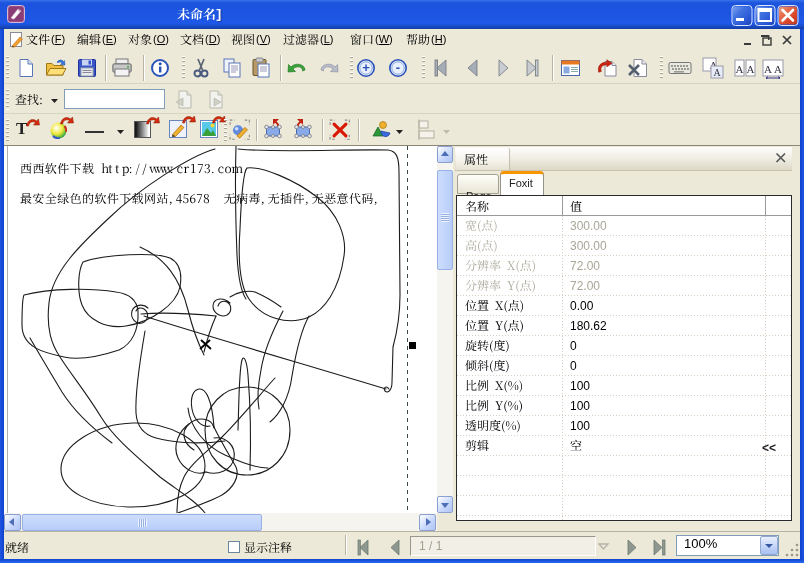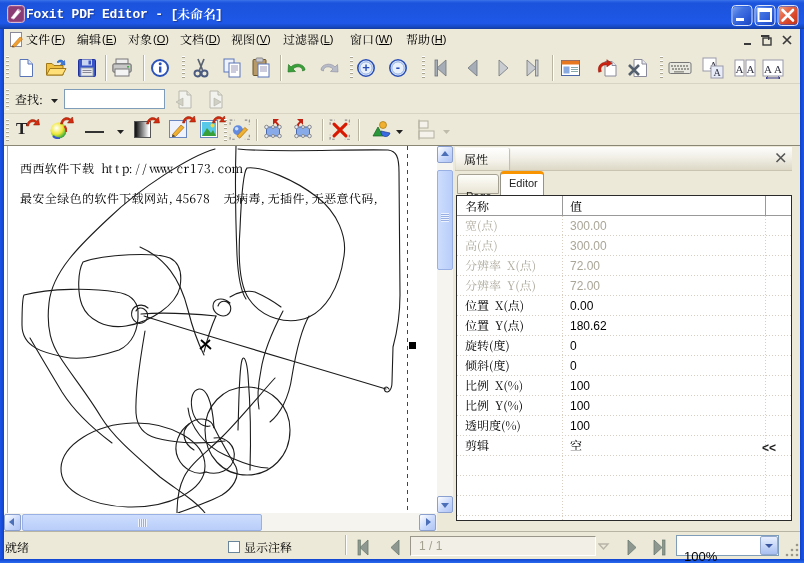--- a/index.html
+++ b/index.html
@@ -8,21 +8,20 @@
 <div style="position:absolute;left:800px;top:0px;width:4px;height:563px;background:linear-gradient(90deg,#0f42cd,#1e55e4)"></div>
 <div style="position:absolute;left:0px;top:559px;width:804px;height:4px;background:linear-gradient(180deg,#1043cf,#2a6bf0)"></div>
 <div style="position:absolute;left:0px;top:0px;width:804px;height:29px;background:linear-gradient(180deg,#3c74e8 0%,#255ee2 6%,#1b53dd 12%,#1d56e2 55%,#1e58e8 80%,#1748c0 93%,#123c9f 100%)"></div>
 <svg style="position:absolute;left:7px;top:5px" width="18" height="18" viewBox="0 0 18 18">
 <rect x="0.5" y="0.5" width="17" height="17" rx="3" fill="#9c4f86" stroke="#d8b8d0"></rect>
 <rect x="2" y="2" width="14" height="14" rx="2" fill="#8a3d74"></rect>
 <path d="M4 13 L11 4 L14 6 L7 14 Z" fill="#fff" stroke="#e8d0e0" stroke-width="0.5"></path>
 <path d="M4 13 L6 14.5 L7 14 Z" fill="#e0c0d8"></path>
 <path d="M11 4 L14 6 L13 7 L10.5 5Z" fill="#d098c0"></path>
 </svg>
-<div style="position:absolute;left:26px;top:7px;font:bold 13px 'Liberation Mono';color:#fff;white-space:pre;text-shadow:1px 1px 1px #1a3a9a;letter-spacing:-0.2px">Foxit PDF Editor - [</div>
 <svg style="position:absolute;left:177px;top:6px;overflow:visible" width="41" height="20">
       <g transform="translate(0,13)">
         <path d="M5.7 -11V-8.6H1.6L1.7 -8.2H5.7V-5.8H0.5L0.6 -5.4H4.8C3.9 -3.4 2.3 -1.3 0.3 0.1L0.4 0.2C2.7 -0.7 4.4 -2.1 5.7 -3.8V1.2H6C6.6 1.2 7.2 0.8 7.2 0.6V-5.4C8 -2.9 9.4 -1 11.4 0C11.6 -0.7 12.1 -1.2 12.7 -1.3L12.7 -1.5C10.7 -2.1 8.6 -3.5 7.5 -5.4H12.1C12.3 -5.4 12.5 -5.5 12.5 -5.7C11.9 -6.2 10.9 -6.9 10.9 -6.9L10 -5.8H7.2V-8.2H11.2C11.4 -8.2 11.5 -8.3 11.6 -8.4C11 -8.9 10 -9.6 10 -9.6L9.1 -8.6H7.2V-10.5C7.6 -10.5 7.7 -10.6 7.7 -10.8Z M16.6 -7 16.7 -6.6H21.8C22 -6.6 22.1 -6.7 22.2 -6.9C21.6 -7.3 20.7 -8 20.7 -8L19.9 -7ZM19.9 -10.1C20.8 -8.3 22.5 -6.9 24.5 -6C24.6 -6.6 25.1 -7.3 25.7 -7.5V-7.7C23.8 -8.1 21.3 -8.9 20.1 -10.3C20.6 -10.3 20.7 -10.4 20.8 -10.6L18.5 -11.1C17.9 -9.4 15.5 -7 13.2 -5.8L13.3 -5.6C16 -6.5 18.7 -8.3 19.9 -10.1ZM14.7 -5.2V0.2H14.9C15.5 0.2 16.1 -0.1 16.1 -0.3V-1.4H17.5V-0.3H17.8C18.2 -0.3 18.9 -0.6 18.9 -0.7V-4.7C19.1 -4.7 19.3 -4.8 19.4 -4.9L18.1 -5.9L17.4 -5.2H16.1L14.7 -5.8ZM17.5 -1.8H16.1V-4.8H17.5ZM19.8 -5.3V1.1H20C20.6 1.1 21.2 0.8 21.2 0.6V-4.9H22.9V-1.9C22.9 -1.7 22.8 -1.6 22.7 -1.6C22.5 -1.6 21.7 -1.7 21.7 -1.7V-1.5C22.1 -1.4 22.3 -1.3 22.5 -1.1C22.6 -0.9 22.6 -0.5 22.6 -0.1C24.2 -0.2 24.3 -0.8 24.3 -1.7V-4.7C24.6 -4.7 24.8 -4.8 24.8 -4.9L23.4 -6L22.8 -5.3H21.3L19.8 -5.9Z M33 -10.5 30.9 -11.1C30 -9 28.3 -6.4 26.6 -5L26.7 -4.9C27.9 -5.5 29.1 -6.4 30.2 -7.5C30.5 -7 30.9 -6.3 30.9 -5.7C32.3 -4.7 33.6 -7 30.5 -7.8C30.9 -8.2 31.2 -8.6 31.5 -8.9H34.9C33.3 -6.1 30.1 -3.6 26.4 -2.2L26.5 -2.1C27.7 -2.3 28.9 -2.7 30 -3.1V1.2H30.3C31.1 1.2 31.6 0.8 31.6 0.7V0H35.9V1H36.2C36.7 1 37.5 0.7 37.5 0.6V-3.4C37.8 -3.4 38 -3.5 38.1 -3.7L36.5 -4.9L35.7 -4H31.9C34 -5.2 35.6 -6.7 36.8 -8.6C37.1 -8.6 37.3 -8.6 37.4 -8.8L35.9 -10.2L34.9 -9.3H31.8C32 -9.6 32.3 -10 32.5 -10.3C32.8 -10.3 32.9 -10.3 33 -10.5ZM31.6 -3.7H35.9V-0.3H31.6Z" fill="#fff"></path>
       </g>
     </svg>
 <div style="position:absolute;left:215px;top:7px;font:bold 13px 'Liberation Mono';color:#fff;white-space:pre;text-shadow:1px 1px 1px #1a3a9a">]</div>
 <svg style="position:absolute;left:731px;top:5px" width="22" height="21" viewBox="0 0 21 21">
 <defs>
         <linearGradient id="wb1" x1="0" y1="0" x2="1" y2="1">
           <stop offset="0" stop-color="#7ba1f0"></stop>
@@ -495,21 +494,21 @@
       <g transform="translate(0,12)">
         <path d="M9.7 -9V-7.6H2.6V-9ZM1.8 -9.4V-6.2C1.8 -3.8 1.7 -1.3 0.3 0.7L0.5 0.9C2.4 -1.1 2.6 -4 2.6 -6.3V-7.3H9.7V-6.8H9.9C10.1 -6.8 10.5 -7 10.5 -7V-8.9C10.7 -8.9 10.9 -9 11 -9.1L10 -9.9L9.6 -9.4H2.8L1.8 -9.8ZM8.9 -7C7.6 -6.7 5.3 -6.4 3.4 -6.3L3.5 -6C4.4 -6 5.4 -6.1 6.3 -6.1V-5.2H4.4L3.6 -5.6V-3H3.7C4 -3 4.3 -3.1 4.3 -3.2V-3.5H6.3V-2.5H3.8L3 -2.9V0.9H3.1C3.4 0.9 3.7 0.8 3.7 0.7V-2.2H6.3V-1.2C5.4 -1.2 4.6 -1.1 4.1 -1.2L4.5 -0.2C4.6 -0.3 4.7 -0.3 4.8 -0.5C6.4 -0.7 7.6 -0.9 8.5 -1.1C8.7 -0.8 8.8 -0.6 8.9 -0.4C9.5 0.1 10 -1.2 8 -1.9L7.8 -1.8C8 -1.7 8.2 -1.5 8.4 -1.3L7 -1.2V-2.2H9.8V-0.1C9.8 0 9.8 0.1 9.6 0.1C9.3 0.1 8.3 0 8.3 0V0.2C8.8 0.3 9 0.4 9.2 0.5C9.3 0.6 9.4 0.8 9.4 1C10.4 0.9 10.6 0.5 10.6 -0V-2C10.8 -2.1 11 -2.2 11.1 -2.3L10.1 -3L9.7 -2.5H7V-3.5H9.1V-3.1H9.2C9.4 -3.1 9.8 -3.3 9.8 -3.3V-4.8C10 -4.8 10.2 -4.9 10.3 -5L9.4 -5.7L9 -5.2H7V-6.2C7.8 -6.2 8.5 -6.3 9.1 -6.4C9.3 -6.3 9.5 -6.2 9.7 -6.3ZM6.3 -3.8H4.3V-4.9H6.3ZM7 -3.8V-4.9H9.1V-3.8Z M14.3 -10.1V0.9H14.4C14.7 0.9 15 0.8 15 0.6V-9.6C15.3 -9.6 15.4 -9.8 15.5 -9.9ZM13.4 -7.6C13.4 -6.8 13 -5.8 12.7 -5.4C12.5 -5.2 12.4 -4.9 12.6 -4.7C12.7 -4.5 13.2 -4.6 13.4 -4.9C13.7 -5.4 13.9 -6.3 13.6 -7.6ZM15.4 -8 15.2 -7.9C15.5 -7.5 15.8 -6.7 15.8 -6.1C16.5 -5.5 17.2 -6.9 15.4 -8ZM17.4 -9.3C17.2 -7.5 16.6 -5.7 16 -4.5L16.2 -4.3C16.7 -5 17.1 -5.7 17.5 -6.6H19.3V-3.7H16.9L17 -3.4H19.3V0.2H15.9L16 0.5H23.4C23.6 0.5 23.7 0.4 23.7 0.3C23.3 -0.1 22.7 -0.6 22.7 -0.6L22.1 0.2H20.1V-3.4H22.7C22.9 -3.4 23 -3.4 23 -3.6C22.7 -3.9 22 -4.5 22 -4.5L21.5 -3.7H20.1V-6.6H23C23.2 -6.6 23.3 -6.7 23.4 -6.8C23 -7.2 22.3 -7.7 22.3 -7.7L21.8 -7H20.1V-9.5C20.4 -9.6 20.5 -9.7 20.5 -9.9L19.3 -10V-7H17.6C17.8 -7.5 18 -8.1 18.2 -8.7C18.4 -8.7 18.5 -8.8 18.6 -9Z" fill="#000"></path>
       </g>
     </svg>
 <svg style="position:absolute;left:774px;top:151px" width="14" height="14">
       <path d="M2.5 2.5 L11 11 M11 2.5 L2.5 11" stroke="#555" stroke-width="1.6"></path>
     </svg>
 <div style="position:absolute;left:457px;top:174px;width:42px;height:20px;background:linear-gradient(180deg,#fefefa,#e9e5d5);border:1px solid #a5a294;border-radius:3px 3px 0 0"></div>
 <div style="position:absolute;left:466px;top:178px;font:11px 'Liberation Sans';color:#222;white-space:pre;margin-top:12px;">Page</div>
 <div style="position:absolute;left:500px;top:171px;width:44px;height:24px;background:#fff;border-left:1px solid #96938a;border-right:1px solid #96938a;border-top:3px solid #F79400;border-radius:4px 4px 0 0"></div>
-<div style="position:absolute;left:509px;top:177px;font:11px 'Liberation Sans';color:#222;white-space:pre;">Editor</div>
+<div style="position:absolute;left:509px;top:177px;font:11px 'Liberation Sans';color:#222;white-space:pre;">Foxit</div>
 <div style="position:absolute;left:456px;top:195px;width:336px;height:326px;background:#fff;border:1px solid #2a2a2a"></div>
 <div style="position:absolute;left:457px;top:196px;width:334px;height:20px;background:#fff;border-bottom:1px solid #999"></div>
 <div style="position:absolute;left:562px;top:196px;width:1px;height:20px;background:#999"></div>
 <div style="position:absolute;left:765px;top:196px;width:1px;height:20px;background:#999"></div>
 <svg style="position:absolute;left:465px;top:199px;overflow:visible" width="26" height="18">
       <g transform="translate(0,12)">
         <path d="M6.2 -9.7 4.9 -10.1C4.1 -8.2 2.3 -6.1 0.7 -4.8L0.8 -4.7C1.9 -5.3 2.9 -6.1 3.8 -7.1C4.3 -6.5 4.9 -5.7 5.1 -5.1C5.9 -4.5 6.5 -6.2 4 -7.2C4.3 -7.5 4.5 -7.8 4.8 -8.1H8.8C7.2 -5.5 4.1 -3.3 0.5 -2.1L0.6 -1.9C1.8 -2.2 2.9 -2.6 3.9 -3.1V0.9H4C4.4 0.9 4.7 0.7 4.7 0.7V0H9.7V0.9H9.9C10.1 0.9 10.5 0.7 10.5 0.6V-3.1C10.8 -3.1 11 -3.2 11.1 -3.3L10.1 -4.1L9.6 -3.6H4.9C7 -4.8 8.7 -6.3 9.8 -8C10.1 -8 10.2 -8 10.3 -8.1L9.4 -9L8.8 -8.5H5C5.3 -8.9 5.5 -9.2 5.7 -9.5C6.1 -9.5 6.2 -9.5 6.2 -9.7ZM4.7 -3.2H9.7V-0.3H4.7Z M21 -6.6 19.8 -6.8V-0.3C19.8 -0.1 19.8 -0 19.6 -0C19.3 -0 18.1 -0.1 18.1 -0.1V0.1C18.6 0.1 18.9 0.2 19.1 0.4C19.3 0.5 19.3 0.7 19.4 0.9C20.5 0.8 20.6 0.4 20.6 -0.2V-6.3C20.9 -6.3 21 -6.5 21 -6.6ZM19.4 -5.1 18.2 -5.4C17.9 -3.5 17.3 -1.8 16.6 -0.6L16.8 -0.5C17.7 -1.5 18.5 -3.1 18.9 -4.8C19.2 -4.8 19.3 -4.9 19.4 -5.1ZM21.5 -5.3 21.3 -5.2C21.9 -4 22.6 -2.2 22.6 -0.9C23.5 0 24.1 -2.4 21.5 -5.3ZM19.7 -9.7 18.5 -10C18.2 -8.3 17.5 -6.5 16.9 -5.3L17.1 -5.2C17.6 -5.8 18.1 -6.6 18.5 -7.4H22.3C22.1 -6.9 21.9 -6.2 21.7 -5.7L21.9 -5.6C22.3 -6.1 22.9 -6.8 23.2 -7.3C23.4 -7.3 23.6 -7.3 23.7 -7.4L22.7 -8.3L22.2 -7.8H18.6C18.9 -8.3 19.1 -8.9 19.3 -9.5C19.5 -9.5 19.7 -9.6 19.7 -9.7ZM16.2 -7.1 15.7 -6.4H15.4V-8.8C15.9 -8.9 16.3 -9 16.7 -9.2C17 -9.1 17.2 -9.1 17.3 -9.2L16.3 -10C15.5 -9.5 13.8 -8.8 12.5 -8.4L12.6 -8.2C13.2 -8.3 13.9 -8.4 14.6 -8.6V-6.4H12.5L12.6 -6H14.4C14 -4.3 13.3 -2.6 12.3 -1.3L12.5 -1.2C13.4 -2.1 14.1 -3.1 14.6 -4.3V0.9H14.7C15.1 0.9 15.4 0.7 15.4 0.7V-5C15.8 -4.5 16.2 -3.8 16.3 -3.3C17 -2.7 17.7 -4.2 15.4 -5.2V-6H16.9C17 -6 17.1 -6.1 17.2 -6.2C16.8 -6.6 16.2 -7.1 16.2 -7.1Z" fill="#000"></path>
       </g>
     </svg>
 <svg style="position:absolute;left:570px;top:199px;overflow:visible" width="14" height="18">
@@ -639,21 +638,21 @@
       <polygon points="1,1 10,1 5.5,6" fill="none" stroke="#b8b4a8" stroke-width="1.4"></polygon>
     </svg>
 <svg style="position:absolute;left:622px;top:537px" width="20" height="20" viewBox="0 0 20 20">
 <polygon points="6,3 14,10.5 6,18" fill="#8e9890" stroke="#6a7a6e" stroke-width="0.8"></polygon>
     </svg>
 <svg style="position:absolute;left:648px;top:537px" width="20" height="20" viewBox="0 0 20 20">
 <polygon points="6,3 14,10.5 6,18" fill="#8e9890" stroke="#6a7a6e" stroke-width="0.8"></polygon>
       <rect x="14.6" y="3" width="2.4" height="15" fill="#8e9890" stroke="#6a7a6e" stroke-width="0.7"></rect>
     </svg>
 <div style="position:absolute;left:676px;top:535px;width:103px;height:21px;background:#fff;border:1px solid #7F9DB9"></div>
-<div style="position:absolute;left:684px;top:549px;font:13px 'Liberation Sans';color:#000;white-space:pre;">100%</div>
+<div style="position:absolute;left:684px;top:536px;font:13px 'Liberation Sans';color:#000;white-space:pre;">100%</div>
 <div style="position:absolute;left:760px;top:536px;width:18px;height:19px;background:linear-gradient(180deg,#e8effd,#c2d3f7 60%,#a8bff0);border:1px solid #93a8cf;border-radius:2px"><svg width="16" height="17">
         <polygon points="4,7 12,7 8,11" fill="#3a56a0"></polygon>
       </svg></div>
 <svg style="position:absolute;left:784px;top:541px" width="16" height="16">
 <g>
         <circle cx="13" cy="4" r="1.3" fill="#9a968a"></circle>
         <circle cx="13" cy="9" r="1.3" fill="#9a968a"></circle>
         <circle cx="13" cy="14" r="1.3" fill="#9a968a"></circle>
 <circle cx="8" cy="9" r="1.3" fill="#9a968a"></circle>
         <circle cx="8" cy="14" r="1.3" fill="#9a968a"></circle>

